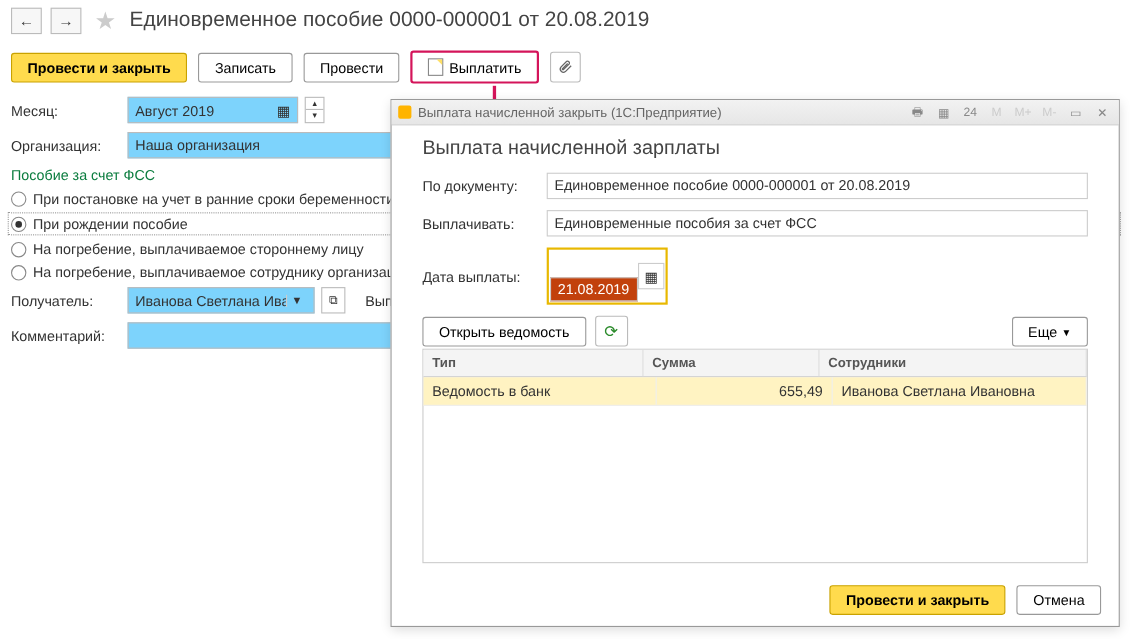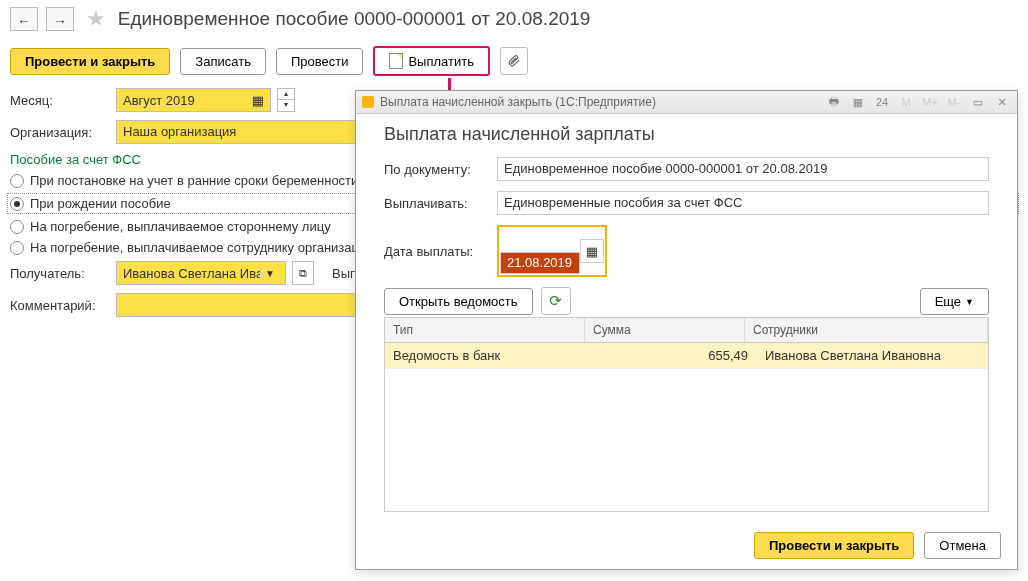--- a/index.html
+++ b/index.html
@@ -83,21 +83,21 @@
   gap: 6px;
 }
 .label {
   width: 100px;
   color: #333;
 }
 .input {
   border: 1px solid #bbb;
   padding: 3px 6px;
   height: 24px;
-  background: #fde047;
+  background: #7dd3fc;
 }
 .month-input { width: 155px; display:flex; align-items:center; justify-content:space-between;}
 .spinner { display:flex; flex-direction:column; border:1px solid #bbb; width:18px;}
 .spinner div { height:11px; border-bottom:1px solid #bbb; font-size:8px; text-align:center; line-height:10px; cursor:pointer;}
 .org-input { width: 254px; }
 .section-title {
   color: #0a7c3e;
   margin: 6px 0;
 }
 .radio-row {
@@ -267,20 +267,21 @@
 }
 .table {
   border: 1px solid #ccc;
   flex: 1;
   background: #fff;
 }
 .thead {
   display: flex;
   background: #f4f4f4;
   border-bottom: 1px solid #ccc;
+  font-weight: bold;
 }
 .th {
   padding: 5px 8px;
   border-right: 1px solid #ddd;
   font-size: 12px;
   color: #555;
 }
 .th1 { width: 200px; }
 .th2 { width: 160px; }
 .th3 { flex: 1; }

